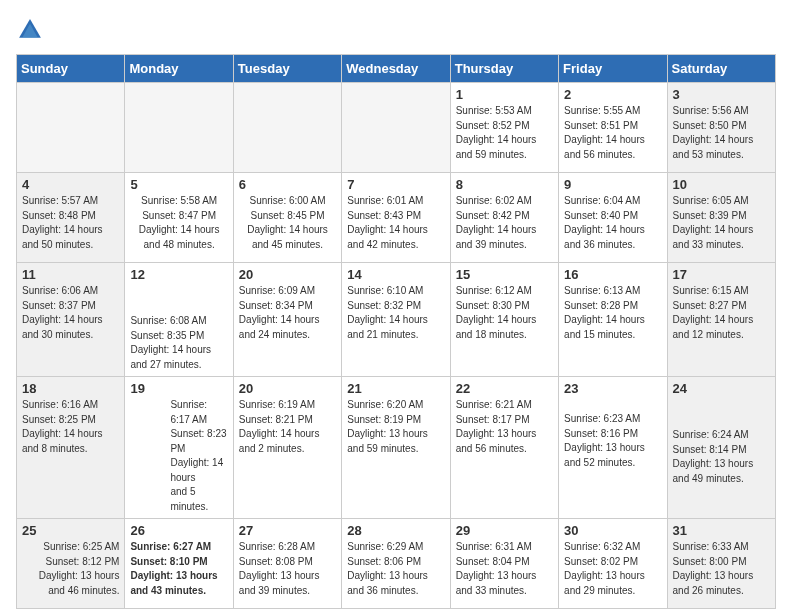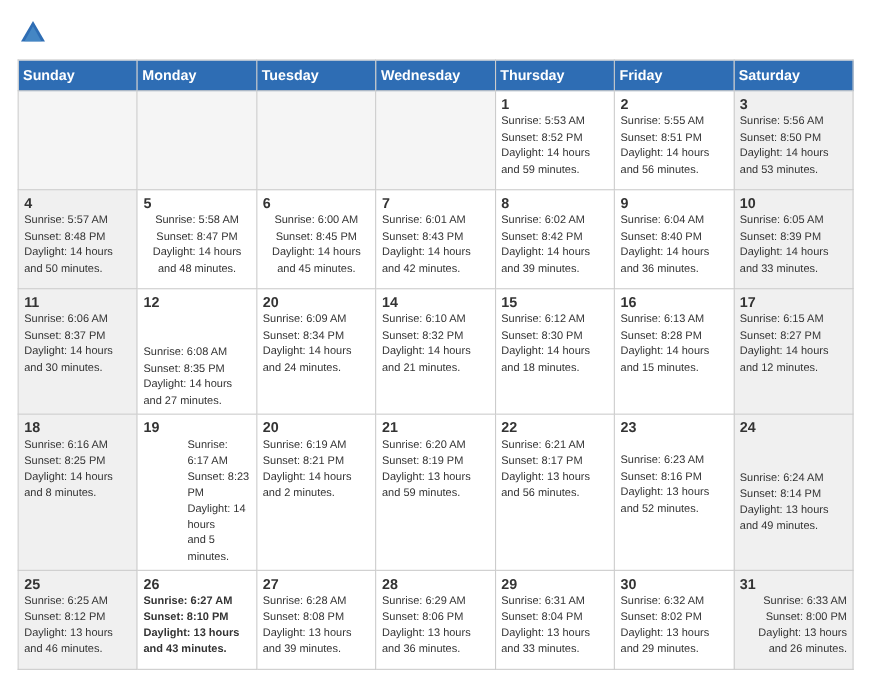--- a/index.html
+++ b/index.html
@@ -298,21 +298,21 @@
           <span class="day-number">24</span>
           <div class="day-info" style="white-space: pre-line; margin-top: 32px;">Sunrise: 6:24 AM
 Sunset: 8:14 PM
 Daylight: 13 hours
 and 49 minutes.</div>
         </td>
       </tr>
       <tr>
         <td class="weekend-bg">
           <span class="day-number">25</span>
-          <div class="day-info" style="white-space: pre-line;">Sunrise: 6:25 AM
+          <div class="day-info" style="white-space: pre-line; text-align: right;">Sunrise: 6:25 AM
 Sunset: 8:12 PM
 Daylight: 13 hours
 and 46 minutes.</div>
         </td>
         <td>
           <span class="day-number">26</span>
           <div class="day-info" style="white-space: pre-line; font-weight: bold;">Sunrise: 6:27 AM
 Sunset: 8:10 PM
 Daylight: 13 hours
 and 43 minutes.</div>
@@ -340,20 +340,20 @@
         </td>
         <td>
           <span class="day-number">30</span>
           <div class="day-info" style="white-space: pre-line;">Sunrise: 6:32 AM
 Sunset: 8:02 PM
 Daylight: 13 hours
 and 29 minutes.</div>
         </td>
         <td class="weekend-bg">
           <span class="day-number">31</span>
-          <div class="day-info" style="white-space: pre-line; text-align: right;">Sunrise: 6:33 AM
+          <div class="day-info" style="white-space: pre-line;">Sunrise: 6:33 AM
 Sunset: 8:00 PM
 Daylight: 13 hours
 and 26 minutes.</div>
         </td>
       </tr>
     </tbody>
 </table>
 
 </body></html>

